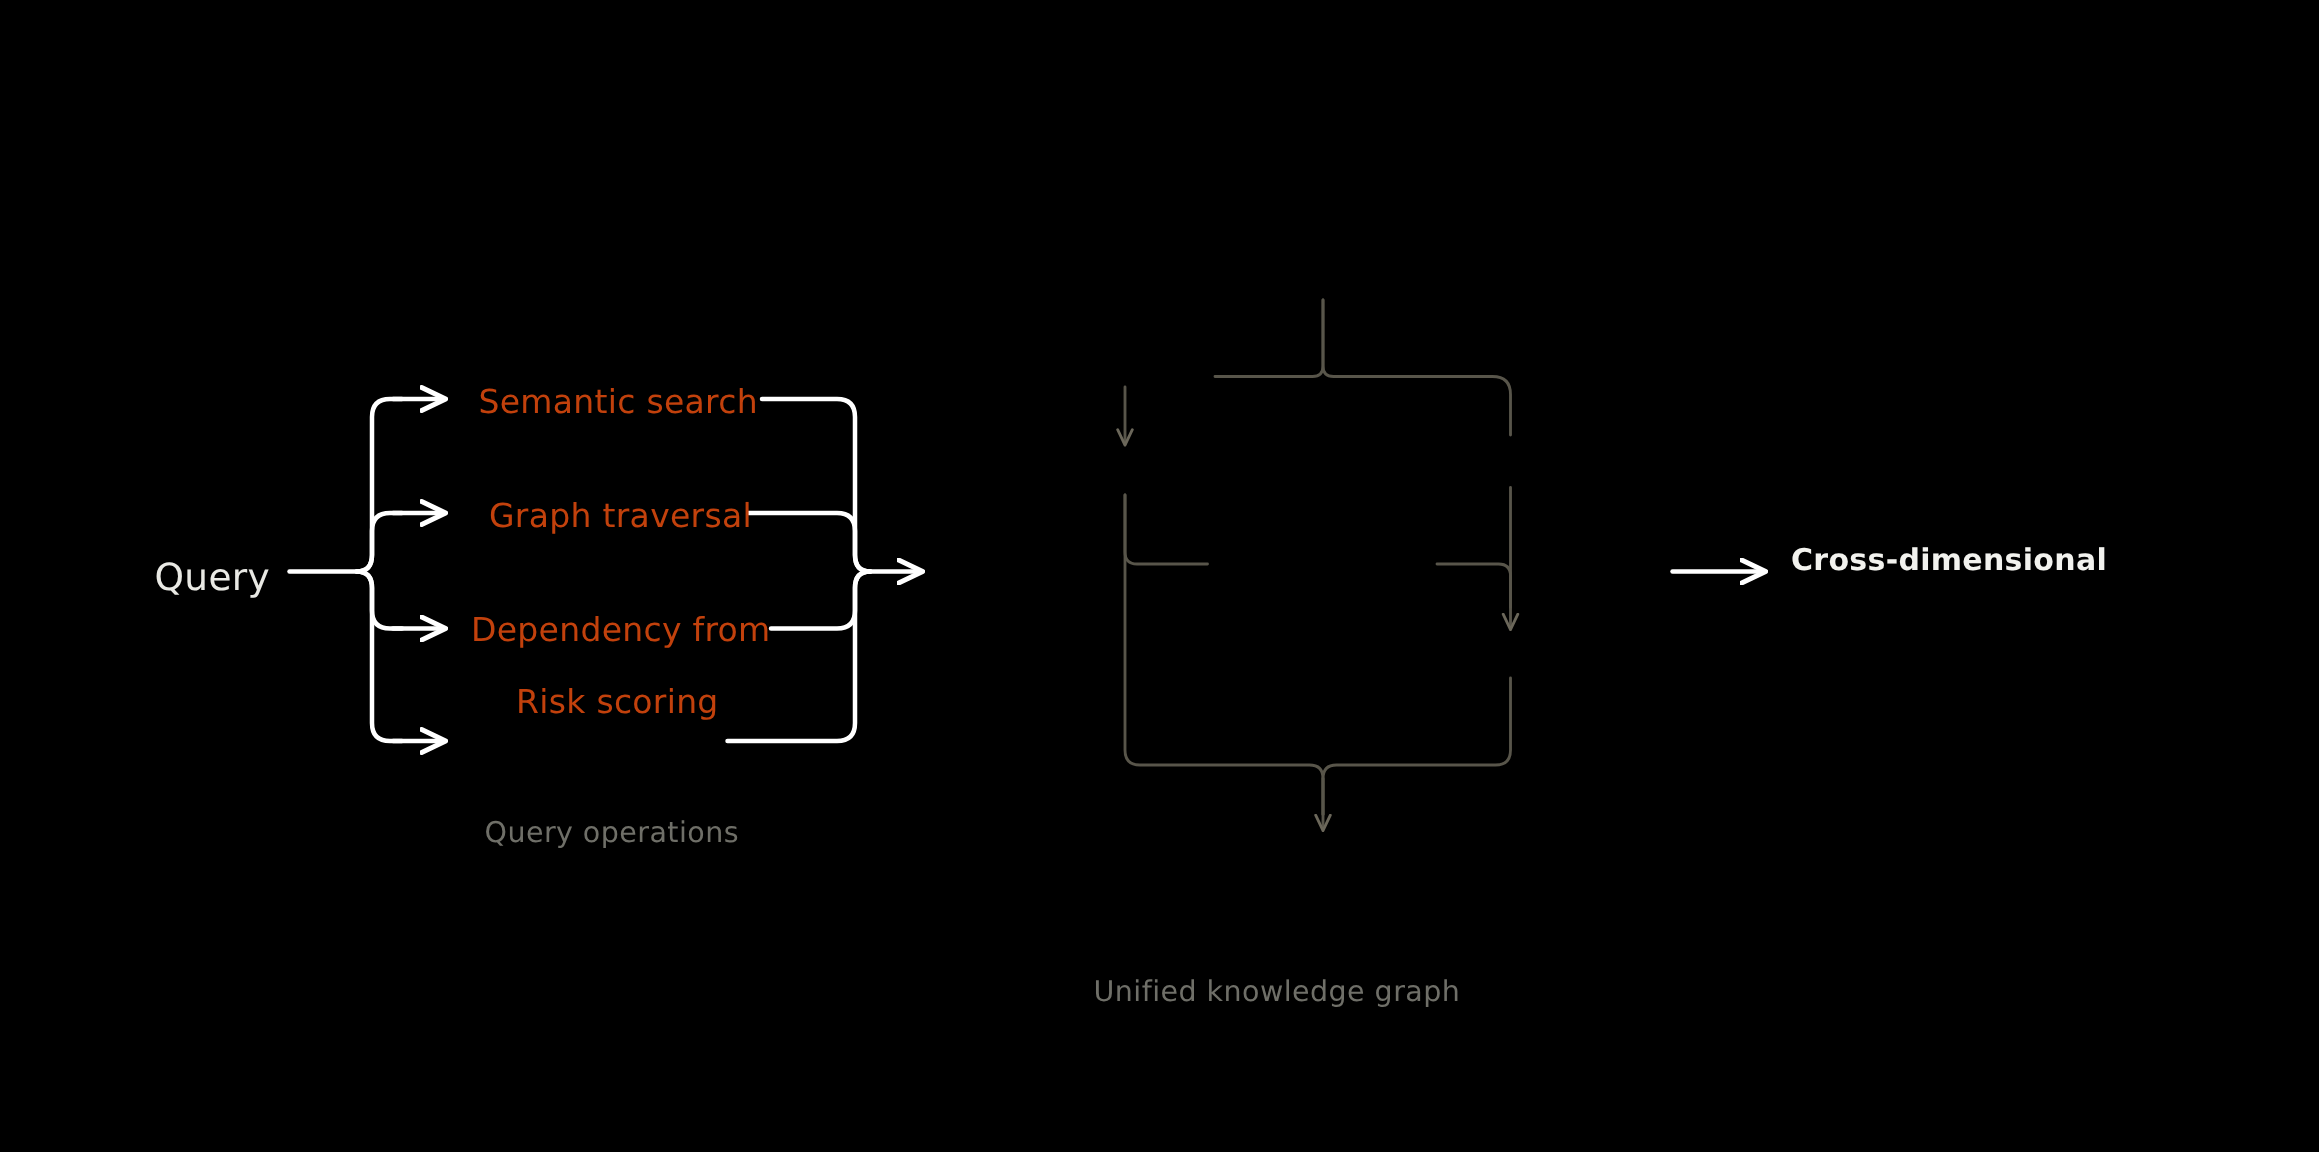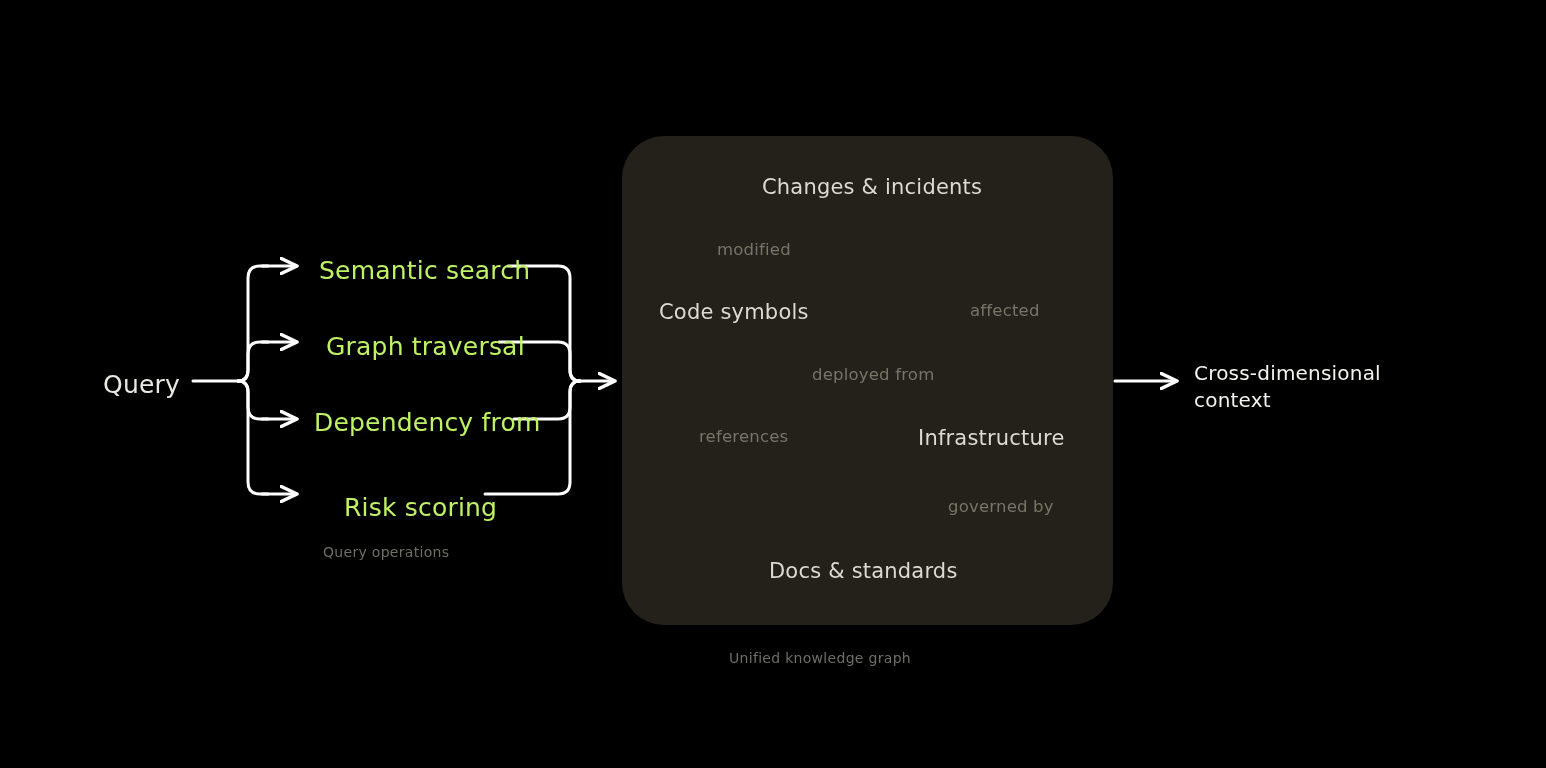--- a/index.html
+++ b/index.html
@@ -33,33 +33,33 @@
     white-space: nowrap;
     line-height: 1.18;
   }
   
   .node-outer {
     color: #e9e9e4;
     font-size: 25px;
     letter-spacing: 0.2px;
   }
   .op-label {
-    color: #bef264;
-    font-size: 25px;
+    color: #c2410c;
+    font-size: 22px;
     letter-spacing: 0.2px;
   }
   .caption {
     color: #6f6f68;
-    font-size: 14px;
+    font-size: 19px;
     letter-spacing: 0.3px;
   }
   .output-label {
     color: #f2f2ee;
     font-size: 20px;
-    font-weight: 400;
+    font-weight: 700;
     letter-spacing: 0.2px;
     line-height: 1.35;
   }
   
   #kg-panel {
     position: absolute;
     left: 622px;
     top: 136px;
     width: 491px;
     height: 489px;
@@ -140,45 +140,24 @@
 
       <path d="M 882 519 L 882 553" marker-end="url(#arrowMuted)"></path>
     </g>
   </svg>
 
   <div class="lbl node-outer" style="left:103px; top:370px;">Query</div>
 
   <div class="lbl op-label" style="left:319px; top:256px;">Semantic search</div>
   <div class="lbl op-label" style="left:326px; top:332px;text-align:right;">Graph traversal</div>
   <div class="lbl op-label" style="left:314px; top:408px;">Dependency from</div>
-  <div class="lbl op-label" style="left:344px; top:493px;">Risk scoring</div>
+  <div class="lbl op-label" style="left:344px; top:456px;">Risk scoring</div>
 
   <div class="lbl caption" style="left:323px; top:544px;">Query operations</div>
 
-  <div id="kg-panel">
-
-    <div class="kg-node" style="left:140px; top:39px;">Changes &amp; incidents</div>
-
-    <div class="kg-node" style="left:37px; top:164px;">Code symbols</div>
-
-    <div class="kg-node" style="left:296px; top:290px;">Infrastructure</div>
-
-    <div class="kg-node" style="left:147px; top:423px;">Docs &amp; standards</div>
-
-    <div class="kg-edge-label" style="left:89px; top:104px;">modified</div>
-
-    <div class="kg-edge-label" style="left:342px; top:165px;">affected</div>
-
-    <div class="kg-edge-label" style="left:184px; top:229px;">deployed from</div>
-
-    <div class="kg-edge-label" style="left:71px; top:291px;">references</div>
-
-    <div class="kg-edge-label" style="left:320px; top:361px;">governed by</div>
-  </div>
 
   <div class="lbl caption" style="left:729px; top:650px;">Unified knowledge graph</div>
 
   <div class="lbl output-label" style="left:1194px; top:360px;">
     <div>Cross-dimensional</div>
-    <div>context</div>
   </div>
 
 </div>
 
 </body></html>

